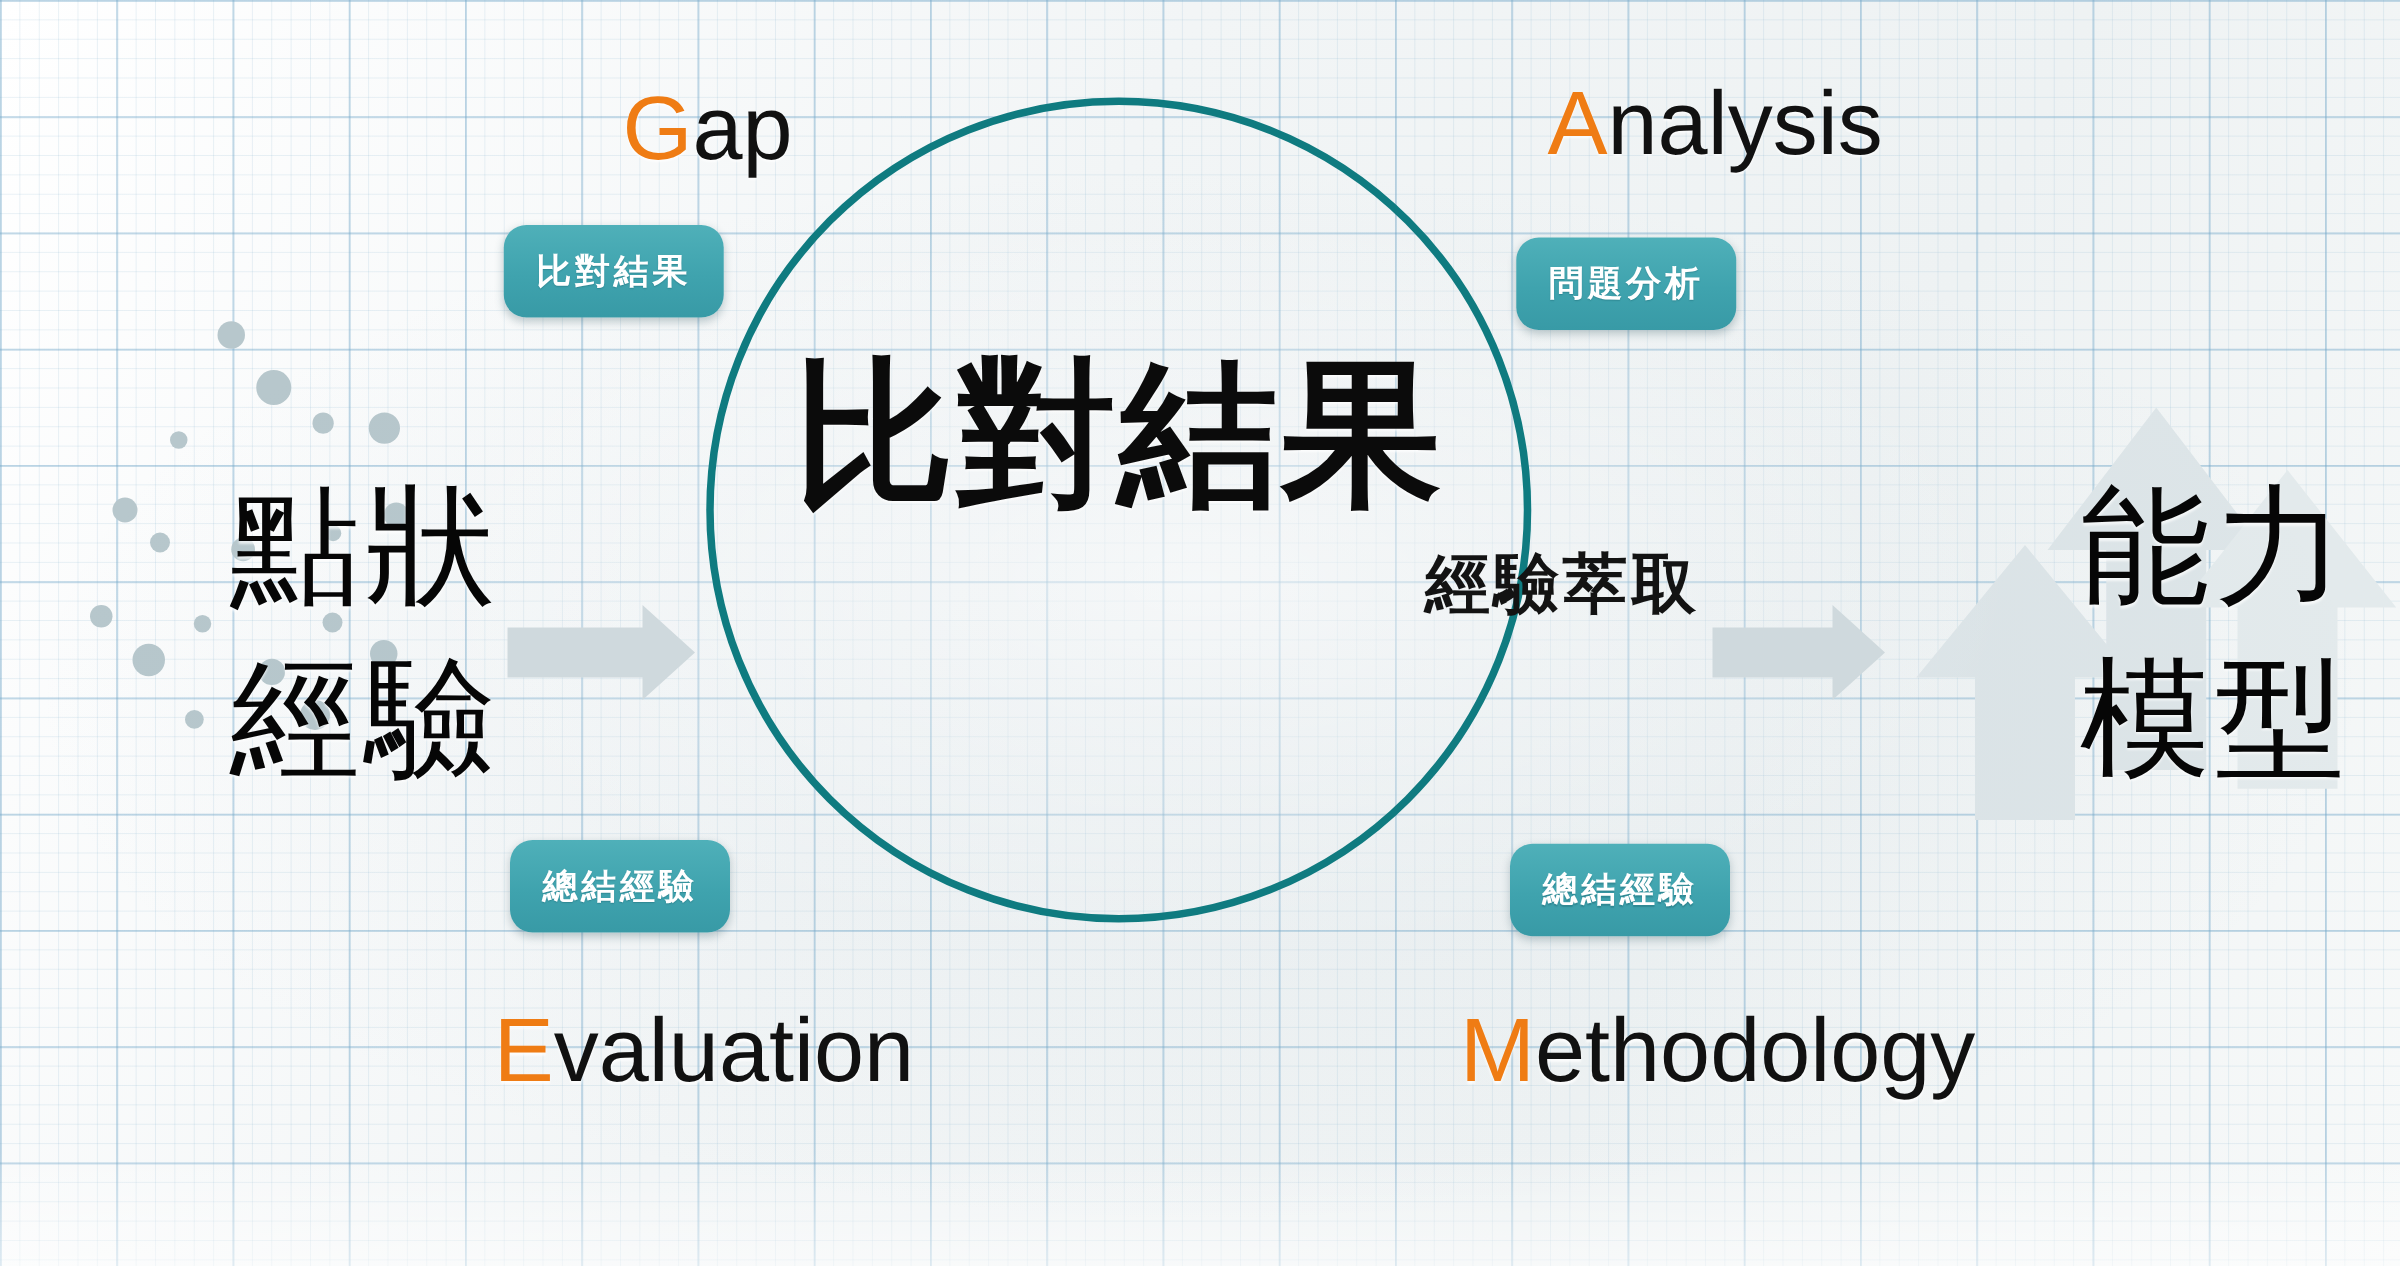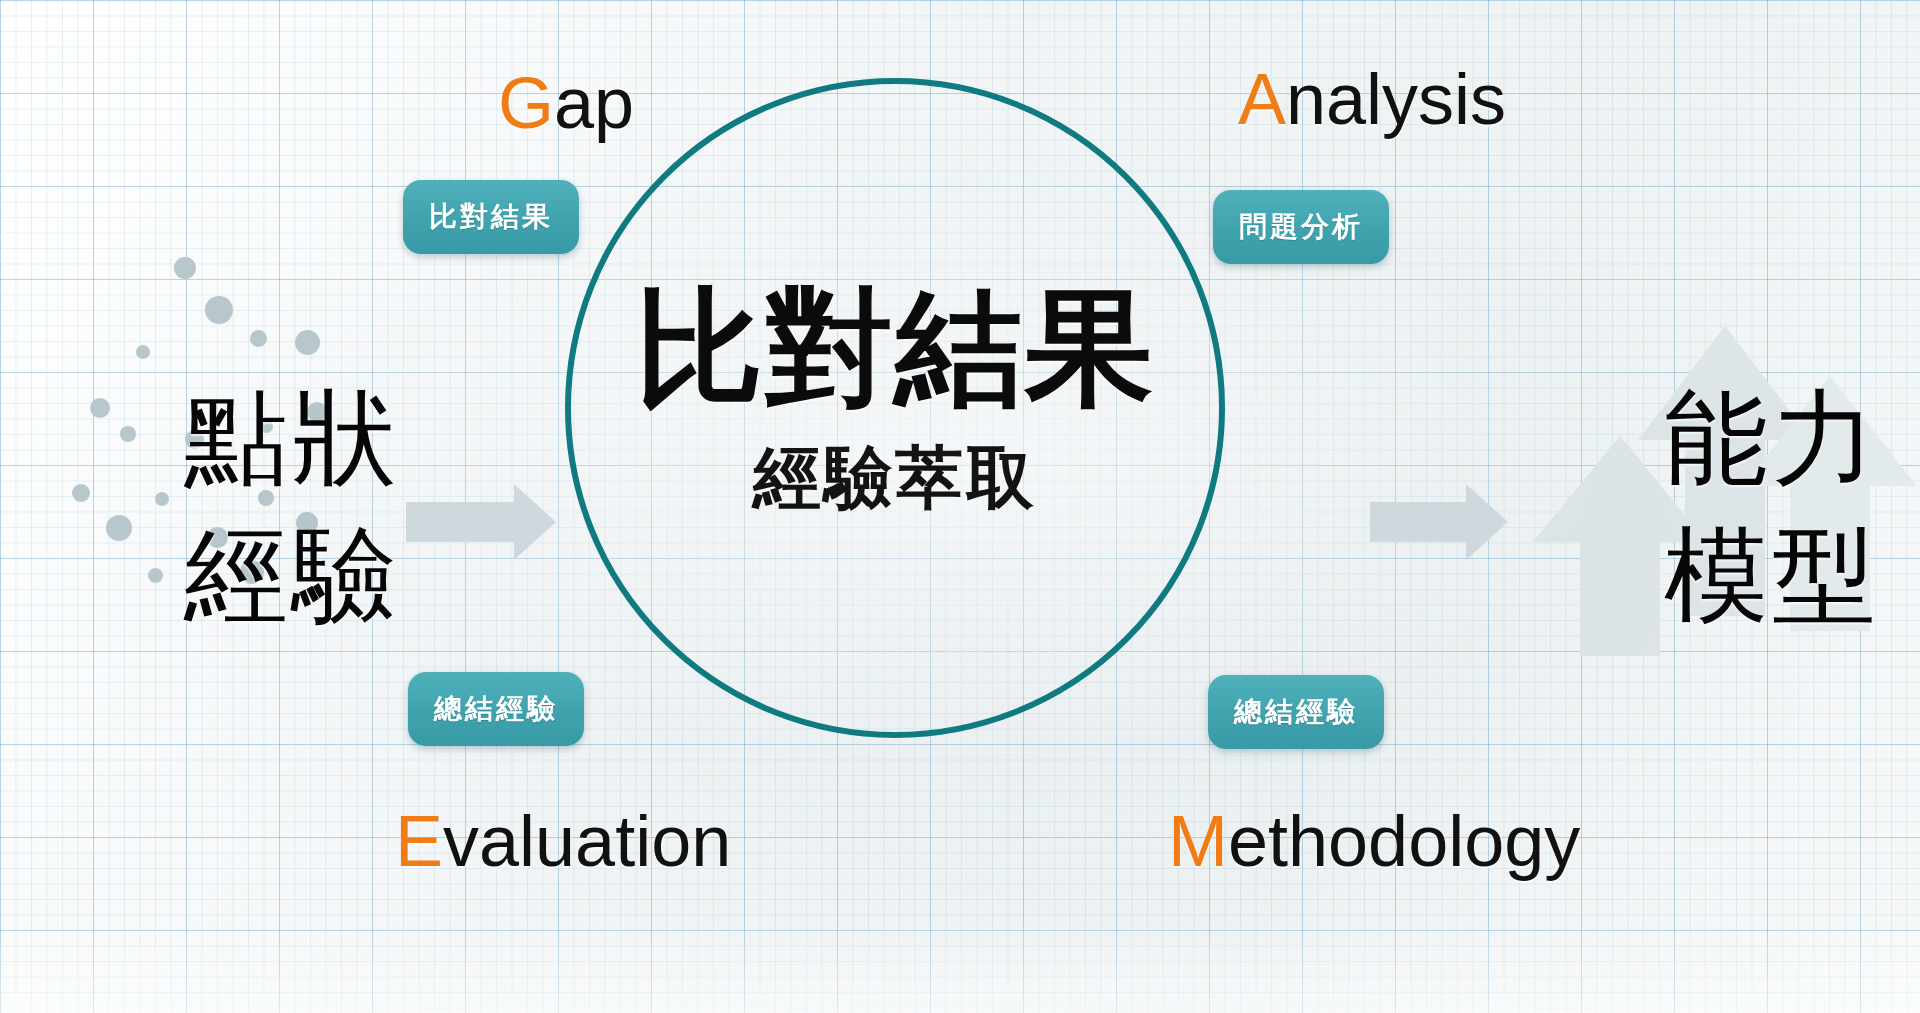--- a/index.html
+++ b/index.html
@@ -58,22 +58,22 @@
     position:absolute; z-index:6;
     left:430px; top:283px; width:930px;
     text-align:center;
     font-size:128px; line-height:1.02; font-weight:900; color:#0b0b0b;
     letter-spacing:2px;
     text-shadow:0 2px 2px rgba(255,255,255,.75);
   }
   .center-sub{
     position:absolute; z-index:6;
     left:430px; top:440px; width:930px;
-    text-align:center;
-    font-size:68px; line-height:1.1; font-weight:600; color:#131313;
+    text-align:right;
+    font-size:52px; line-height:1.1; font-weight:600; color:#131313;
     letter-spacing:3px;
   }
 
   
   .badge{
     position:absolute; z-index:7;
     display:flex; align-items:center; justify-content:center;
     background:linear-gradient(180deg,#4fb0b9 0%,#3fa3ae 55%,#389aa6 100%);
     color:#ffffff;
     border-radius:18px;

